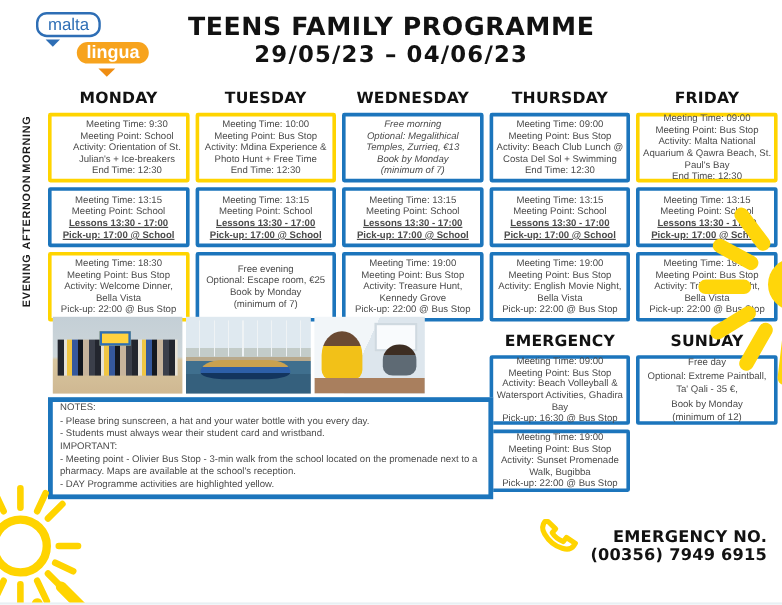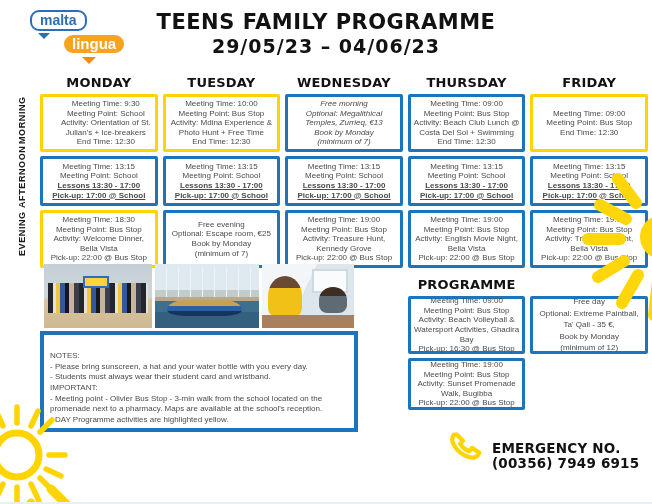--- a/index.html
+++ b/index.html
@@ -9,21 +9,21 @@
 
   
   .head-title{ position:absolute; top:10px; left:0; right:0; text-align:center;
                font-family:"DejaVu Sans", sans-serif; font-weight:bold; color:#121212;}
   .head-title .t1{ font-size:21px; letter-spacing:.5px; }
   .head-title .t2{ font-size:19px; margin-top:1px; letter-spacing:1px; }
 
   
   .logo{ position:absolute; left:30px; top:10px; width:96px; height:62px; }
   .logo .b1{ position:absolute; left:0; top:0; background:#fff; border:2.5px solid #2e6eb5;
-             border-radius:9px; padding:0 8px 1px; color:#2e6eb5; font-weight:bold; font-size:14px;}
+             border-radius:9px; padding:0 8px 1px; color:#2e6eb5; font-weight:normal; font-size:14px;}
   .logo .tail1{ position:absolute; left:8px; top:23px; width:0; height:0;
                 border:6px solid transparent; border-top-color:#2e6eb5; }
   .logo .b2{ position:absolute; left:34px; top:25px; background:#f7a31d; border-radius:9px;
              padding:0 8px 1px; color:#fff; font-weight:bold; font-size:15px;}
   .logo .tail2{ position:absolute; left:52px; top:47px; width:0; height:0;
                 border:7px solid transparent; border-top-color:#ef8d12; }
 
   
   .rot{ position:absolute; left:15px; width:14px; display:flex; align-items:center; justify-content:center;
         writing-mode:vertical-rl; transform:rotate(180deg); font-weight:bold; font-size:9px;
@@ -61,27 +61,27 @@
         background:linear-gradient(180deg,#caa14f 0 35%,#2d5fa8 35% 70%,#13355e 70% 100%); }
   .ph3{ width:92px; background:linear-gradient(115deg,#f2f6f9 0 45%,#dde6ed 45% 100%); }
   .ph3 .window{ position:absolute; right:6%; top:8%; width:40%; height:38%; background:#f9fbfd; border:2px solid #cfd9e0; }
   .ph3 .studentY{ position:absolute; left:6%; top:18%; width:38%; height:64%;
         border-radius:50% 50% 20% 20%; background:linear-gradient(180deg,#6b4a33 0 30%,#f2c118 30% 100%); }
   .ph3 .student2{ position:absolute; right:8%; top:36%; width:30%; height:40%;
         border-radius:50% 50% 30% 30%; background:linear-gradient(180deg,#3d2d22 0 35%,#5e6a74 35% 100%); }
   .ph3 .table3{ position:absolute; left:0; right:0; bottom:0; height:20%; background:#a97f5e; }
 
   
-  .notes{ position:absolute; left:40px; top:331px; width:318px; border:4px solid #1c75bc;
-          background:#fff; padding:16px 6px 3px; font-size:8px; line-height:1.33; color:#4b4b4b; z-index:2;}
+  .notes{ position:absolute; left:40px; top:331px; width:371px; border:4px solid #1c75bc;
+          background:#fff; padding:0 6px 3px; font-size:8px; line-height:1.33; color:#4b4b4b; z-index:2;}
 
   
   .emergency{ position:absolute; left:447px; top:424px; display:flex; align-items:center; gap:7px; z-index:2;}
   .em-text{ font-family:"DejaVu Sans", sans-serif; font-weight:bold; color:#121212;
-            font-size:13.5px; line-height:1.1; text-align:left; letter-spacing:.2px;margin-top:17px; }
+            font-size:13.5px; line-height:1.1; text-align:right; letter-spacing:.2px;margin-top:17px; }
 
   .sun{ position:absolute; pointer-events:none; z-index:3; }
 </style>
 </head>
 <body>
 
 <div class="page">
 
   <div class="logo">
     <span class="b1">malta</span>
@@ -173,50 +173,52 @@
       <div class="cell" style="grid-area: 4 / 4;">
         <div class="ln">Meeting Time: 19:00</div>
         <div class="ln">Meeting Point: Bus Stop</div>
         <div class="ln">Activity: English Movie Night, Bella Vista</div>
         <div class="ln">Pick-up: 22:00 @ Bus Stop</div>
       </div>
       <div class="day-head" style="grid-area: 1 / 5;">FRIDAY</div>
       <div class="cell b-yellow" style="grid-area: 2 / 5;">
         <div class="ln">Meeting Time: 09:00</div>
         <div class="ln">Meeting Point: Bus Stop</div>
+        <div class="ln">Activity: Malta National Aquarium &amp; Qawra Beach, St. Paul's Bay</div>
         <div class="ln">End Time: 12:30</div>
       </div>
       <div class="cell" style="grid-area: 3 / 5;">
         <div class="ln">Meeting Time: 13:15</div>
         <div class="ln">Meeting Point: School</div>
         <div class="ln bold">Lessons 13:30 - 17:00</div>
         <div class="ln bold">Pick-up: 17:00 @ School</div>
       </div>
       <div class="cell" style="grid-area: 4 / 5;">
         <div class="ln">Meeting Time: 19:00</div>
         <div class="ln">Meeting Point: Bus Stop</div>
         <div class="ln">Activity: Trivia Fun Night, Bella Vista</div>
         <div class="ln">Pick-up: 22:00 @ Bus Stop</div>
       </div>
     </div>
 
   <div class="weekend">
-      <div class="day-head" style="grid-area: 1 / 4;">PROGRAMME</div>
+      <div class="day-head" style="grid-area: 1 / 4;">EMERGENCY</div>
       <div class="cell" style="grid-area: 2 / 4;">
         <div class="ln">Meeting Time: 09:00</div>
         <div class="ln">Meeting Point: Bus Stop</div>
         <div class="ln">Activity: Beach Volleyball &amp; Watersport Activities, Ghadira Bay</div>
         <div class="ln">Pick-up: 16:30 @ Bus Stop</div>
       </div>
       <div class="cell" style="grid-area: 3 / 4;">
         <div class="ln">Meeting Time: 19:00</div>
         <div class="ln">Meeting Point: Bus Stop</div>
         <div class="ln">Activity: Sunset Promenade Walk, Bugibba</div>
         <div class="ln">Pick-up: 22:00 @ Bus Stop</div>
       </div>
+      <div class="day-head" style="grid-area: 1 / 5;">SUNDAY</div>
       <div class="cell loose" style="grid-area: 2 / 5;">
         <div class="ln">Free day</div>
         <div class="ln">Optional: Extreme Paintball,</div>
         <div class="ln">Ta' Qali - 35 €,</div>
         <div class="ln">Book by Monday</div>
         <div class="ln">(minimum of 12)</div>
       </div>
     </div>
 
   <div class="photos">

